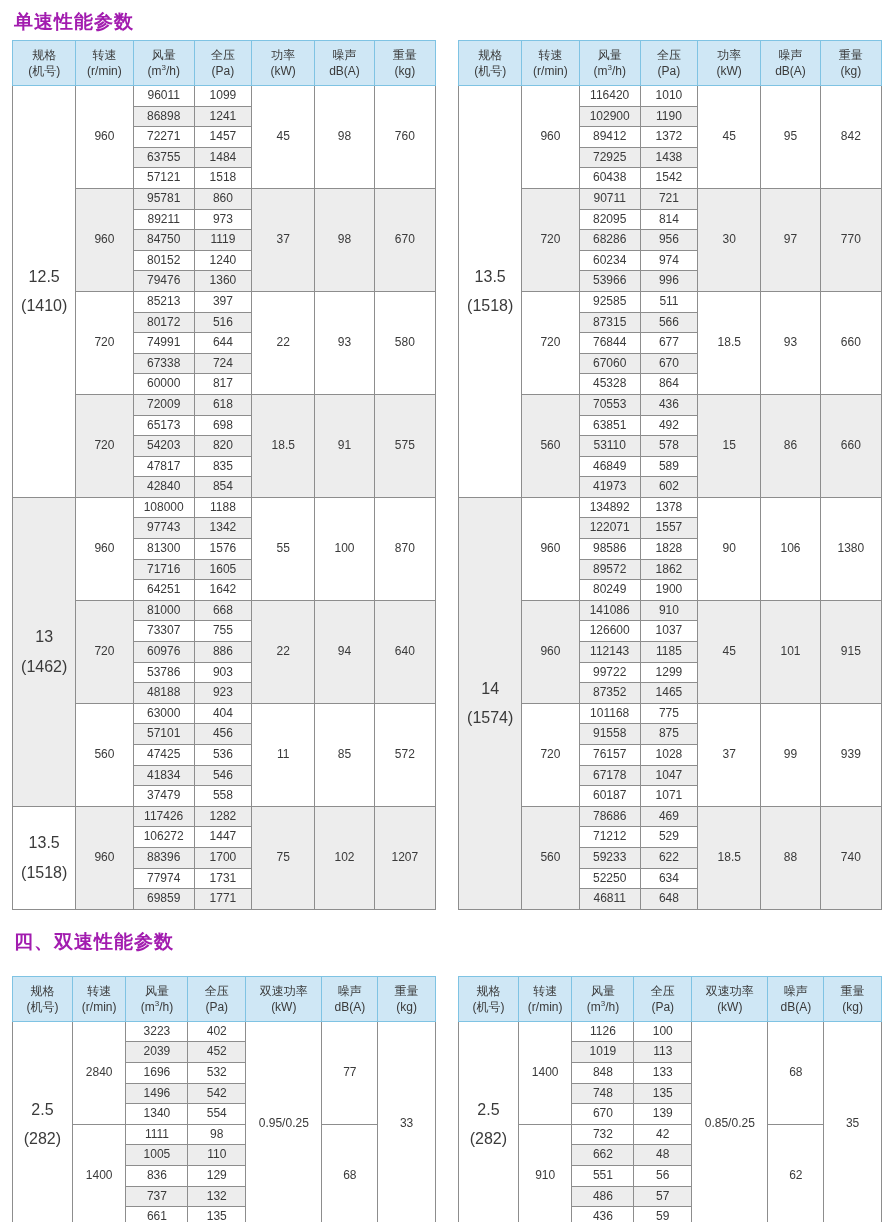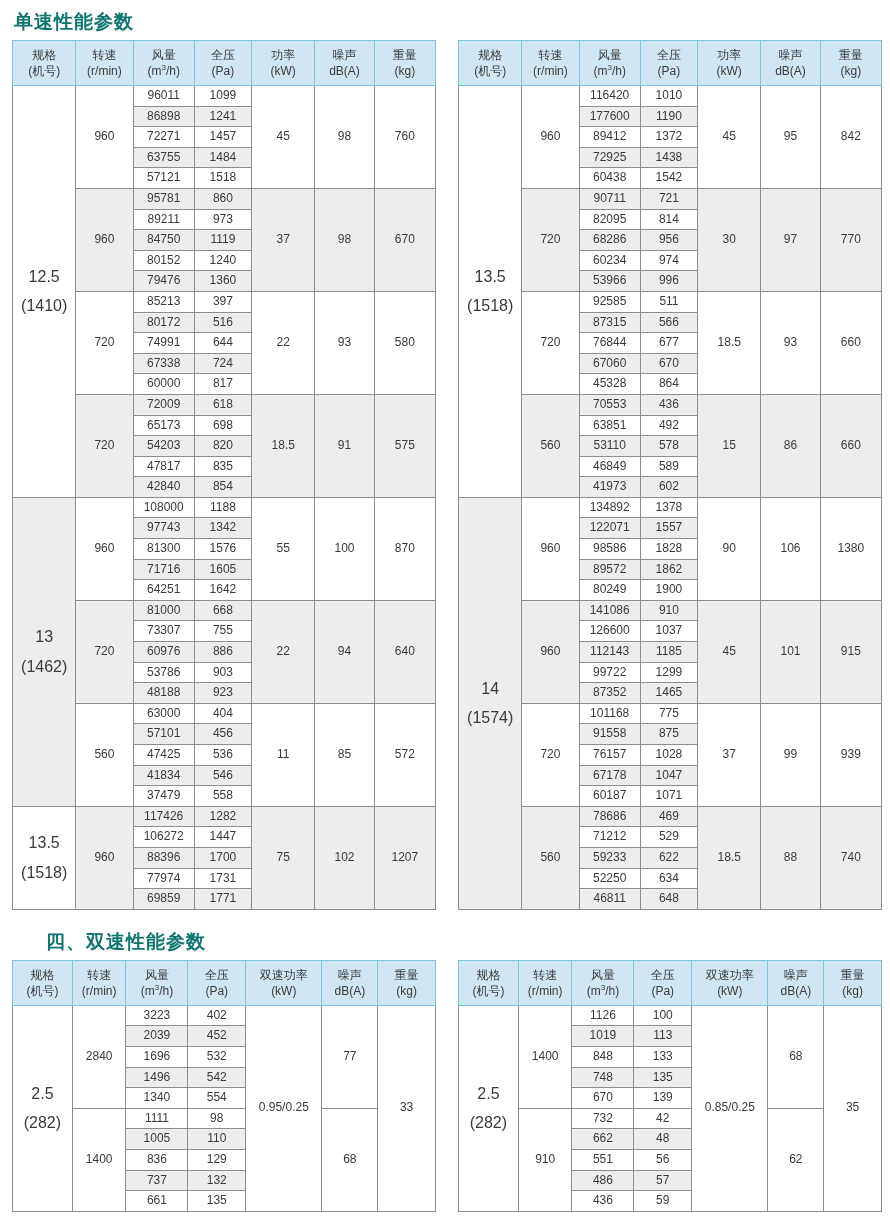--- a/index.html
+++ b/index.html
@@ -7,28 +7,28 @@
   body{
     width:890px;
     background:#ffffff;
     font-family:"Liberation Sans","DejaVu Sans",sans-serif;
     color:#3a3a3a;
     -webkit-font-smoothing:antialiased;
   }
   .page{width:890px;box-sizing:border-box;padding:0;}
 
   .section-title{
-    color:#0f766e;
+    color:#a21caf;
     font-size:19px;
     font-weight:bold;
     letter-spacing:1px;
     line-height:1;
   }
   #section-single .section-title{padding:12px 0 9px 14px;}
-  #section-dual  .section-title{padding:22px 0 9px 14px;margin-left:32px;}
+  #section-dual  .section-title{padding:22px 0 25px 14px;}
 
   .tables-row{
     display:flex;
     justify-content:space-between;
     padding:0 8px 0 12px;
     box-sizing:border-box;
     width:890px;
   }
 
   table.spec{
@@ -384,21 +384,21 @@
                 <div>(1518)</div>
               </td>
               <td class="band-white" rowspan="5">960</td>
               <td class="cell-white">116420</td>
               <td class="cell-white">1010</td>
               <td class="band-white" rowspan="5">45</td>
               <td class="band-white" rowspan="5">95</td>
               <td class="band-white" rowspan="5">842</td>
             </tr>
             <tr>
-              <td class="cell-grey">177600</td>
+              <td class="cell-grey">102900</td>
               <td class="cell-grey">1190</td>
             </tr>
             <tr>
               <td class="cell-white">89412</td>
               <td class="cell-white">1372</td>
             </tr>
             <tr>
               <td class="cell-grey">72925</td>
               <td class="cell-grey">1438</td>
             </tr>

